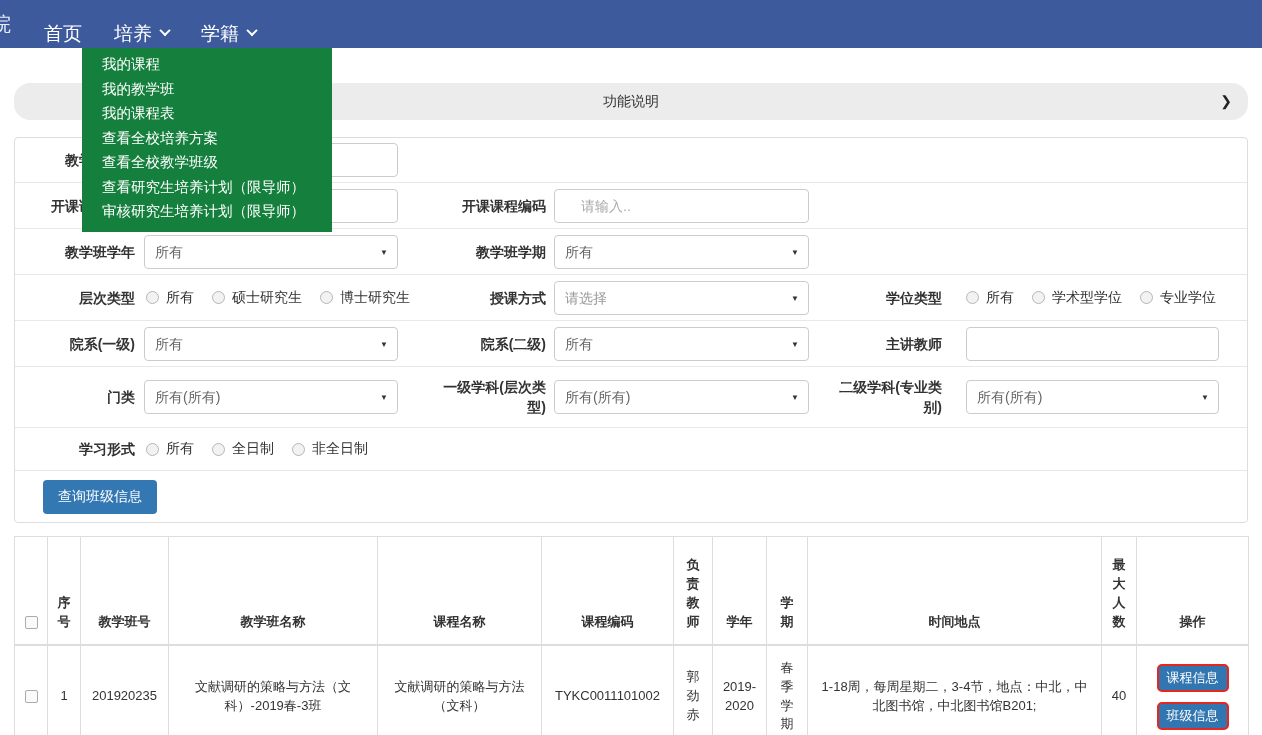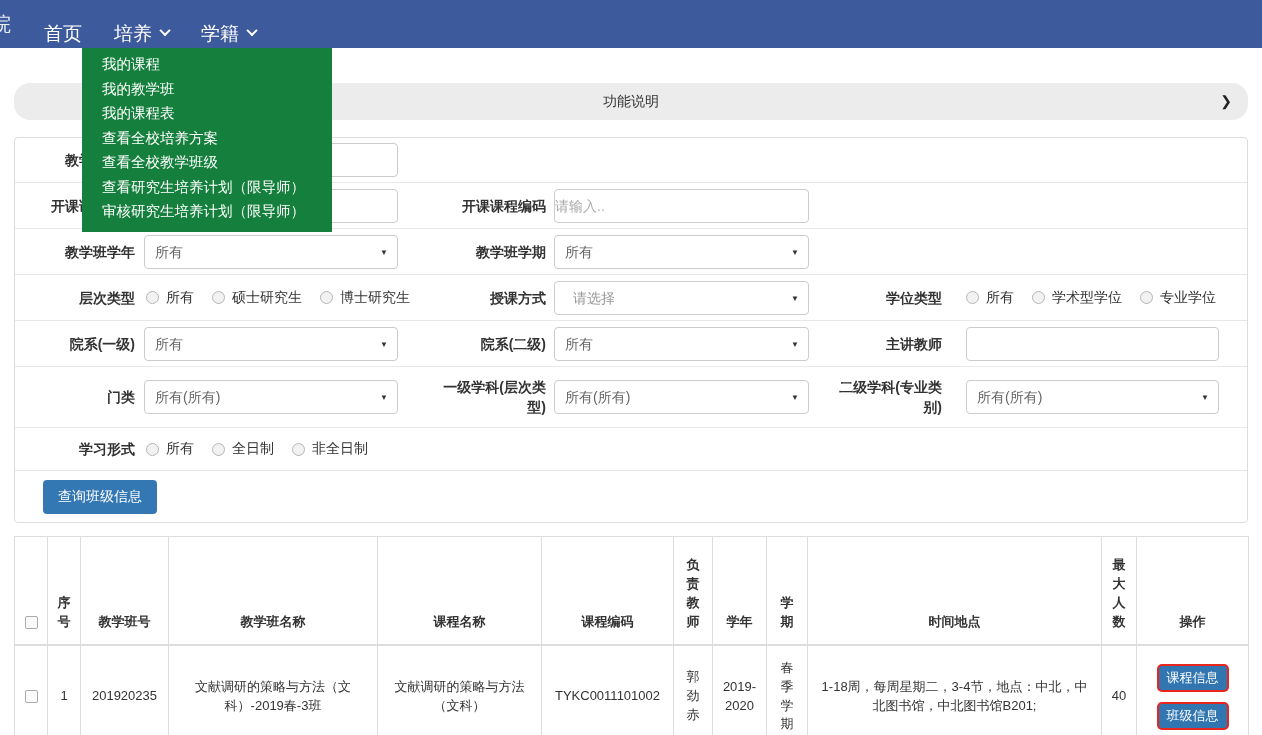--- a/index.html
+++ b/index.html
@@ -37,27 +37,27 @@
            border:1px solid #ddd; border-radius:4px; background:#fff; }
   .frow { position:relative; border-bottom:1px solid #e8e8e8; }
   .frow:last-child { border-bottom:none; }
   .h45{height:45px;} .h46{height:46px;} .h61{height:61px;} .h43{height:43px;} .h53{height:53px;}
   .lbl { position:absolute; width:110px; text-align:right; top:50%;
          transform:translateY(-50%); font-size:14px; font-weight:bold; color:#333; line-height:1.45; }
   .lbl.c1{ left:10px; }  .lbl.c2{ left:421px; } .lbl.c3{ left:817px; }
   .fld { position:absolute; top:50%; transform:translateY(-50%); height:34px; }
   .fld.c1{ left:129px; width:254px; } .fld.c2{ left:539px; width:255px; } .fld.c3{ left:951px; width:253px; }
   .text-input { width:100%; height:34px; border:1px solid #ccc; border-radius:4px;
-                font-size:14px; color:#555; padding:0 0; outline:none;
+                font-size:14px; color:#555; padding:0 26px; outline:none;
                 font-family:"Liberation Sans","DejaVu Sans",sans-serif; }
   .text-input::placeholder { color:#aaa; }
   .select { position:relative; width:100%; height:34px; border:1px solid #ccc; border-radius:4px;
             background:#fff; cursor:pointer; }
   .select-value { position:absolute; left:10px; top:0; line-height:32px; font-size:14px; color:#666; }
-  .select-value.ph { color:#999;margin-left:8px; }
+  .select-value.ph { color:#999; }
   .select-arrow { position:absolute; right:9px; top:12px; font-size:8px; color:#333; }
   .radio-group { position:absolute; top:0; height:100%; display:flex; align-items:center; gap:18px; }
   .radio-group.c1 { left:131px; } .radio-group.c3 { left:951px; }
   .radio-opt { display:flex; align-items:center; gap:7px; font-size:14px; color:#333; cursor:pointer; }
   .radio-circle { width:13px; height:13px; border-radius:50%; background:#f2f2f2;
                   border:1px solid #b6b6b6; flex:0 0 13px; }
   .query-btn { position:absolute; left:28px; top:9px; height:34px; padding:0 15px;
                background:#3478b3; color:#fff; font-size:14px; border:none; border-radius:4px;
                cursor:pointer; font-family:"Liberation Sans","DejaVu Sans",sans-serif; }
 

